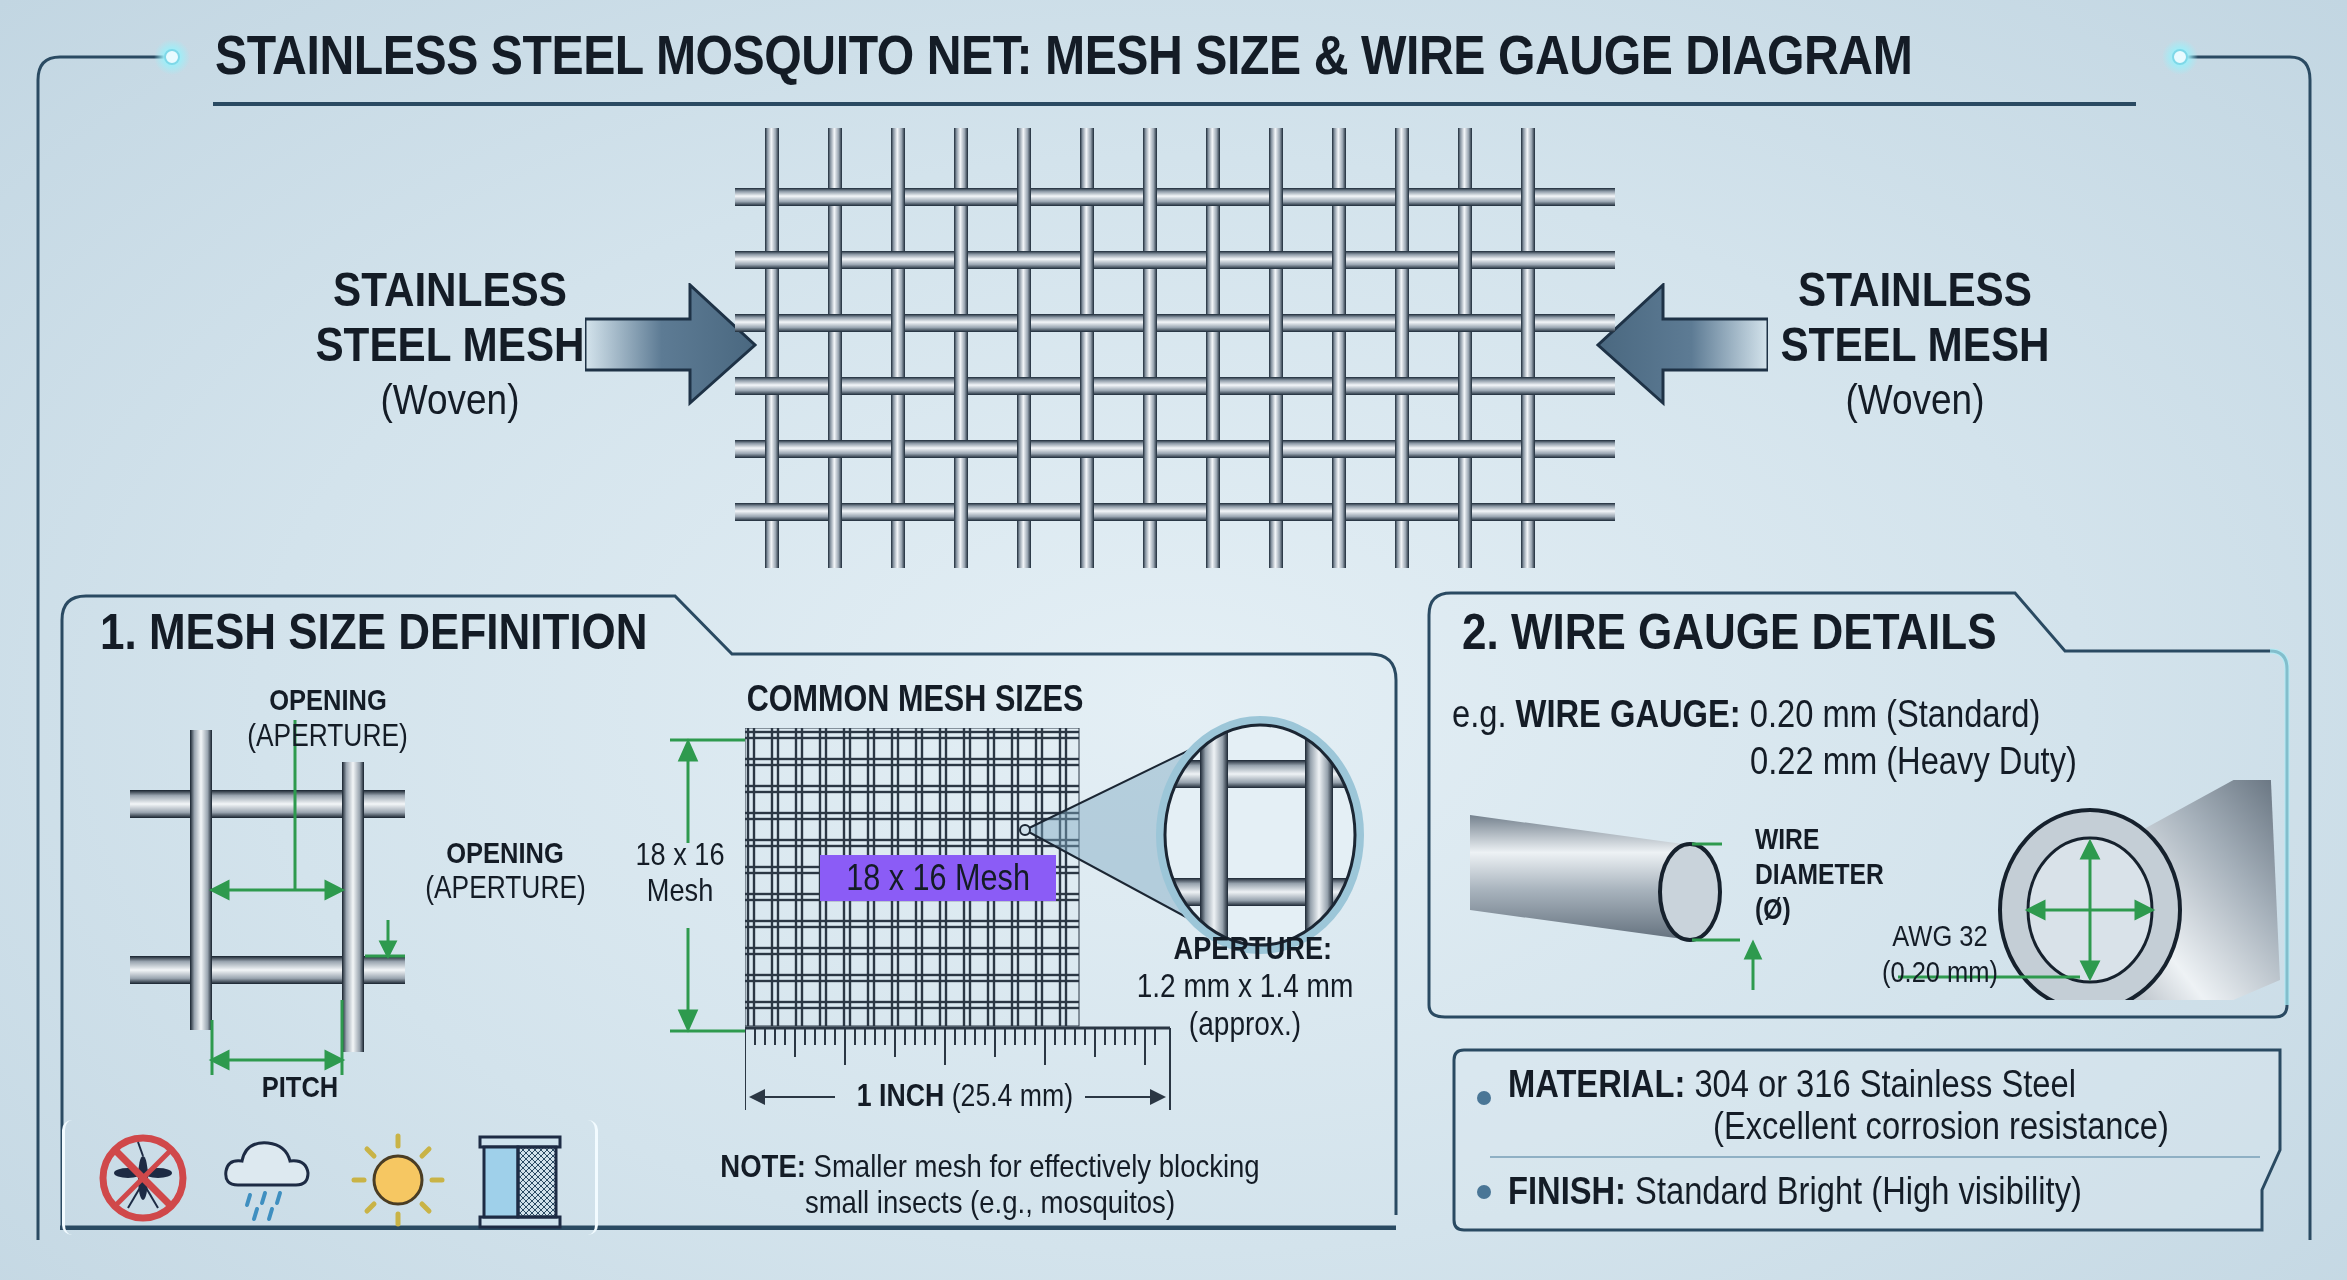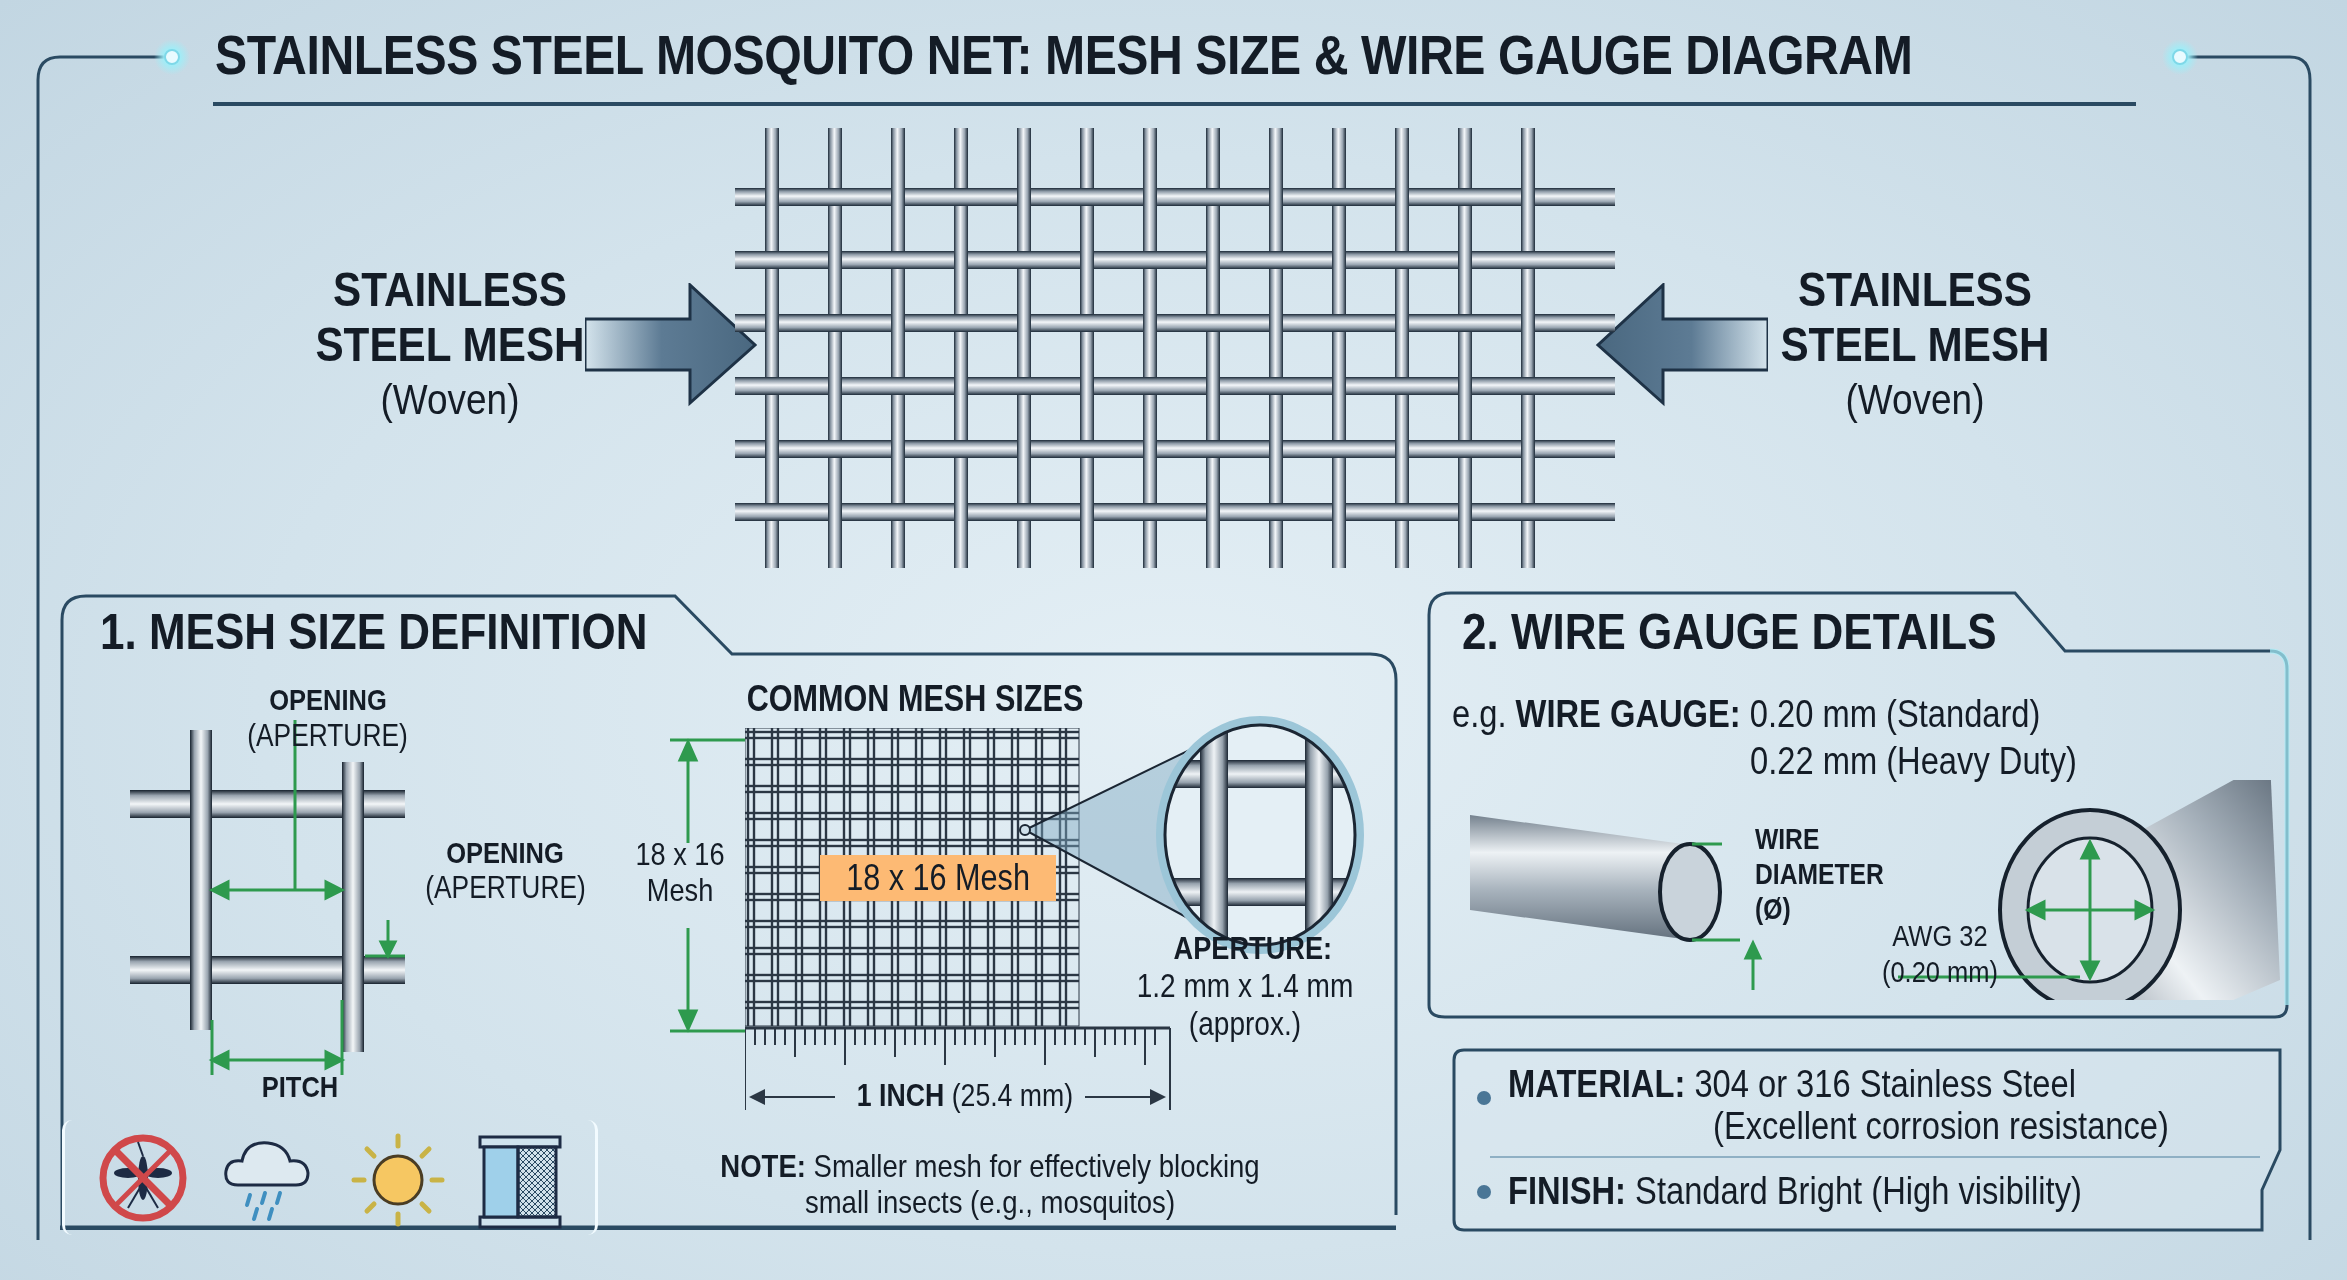--- a/index.html
+++ b/index.html
@@ -212,21 +212,21 @@
       <rect width="24" height="27" fill="none"></rect>
       <line x1="3" y1="0" x2="3" y2="27" stroke="#2b3744" stroke-width="2.4"></line>
       <line x1="9" y1="0" x2="9" y2="27" stroke="#2b3744" stroke-width="2.4"></line>
       <line x1="0" y1="4" x2="24" y2="4" stroke="#2b3744" stroke-width="2.4"></line>
       <line x1="0" y1="10" x2="24" y2="10" stroke="#2b3744" stroke-width="2.4"></line>
     </pattern>
   </defs>
   <rect x="0" y="0" width="334" height="298" fill="url(#fg)"></rect>
   <rect x="0" y="0" width="334" height="298" fill="none" stroke="#2b3744" stroke-width="1"></rect>
 </svg>
-<div class="abs" style="left:820px;top:855px;background:#fdba74;padding:2px 10px;">
+<div class="abs" style="left:820px;top:855px;background:#8b5cf6;padding:2px 10px;">
   <span class="lbl" style="display:inline-block;font-size:36px;">18 x 16 Mesh</span>
 </div>
 <svg class="abs" style="left:660px;top:738px;" width="90" height="296">
   <g stroke="#2e9a4e" stroke-width="3" fill="#2e9a4e">
     <line x1="10" y1="2" x2="85" y2="2"></line>
       <line x1="10" y1="293" x2="85" y2="293"></line>
     <line x1="28" y1="10" x2="28" y2="105"></line>
       <line x1="28" y1="190" x2="28" y2="285"></line>
     <path d="M28 4 L20 22 L36 22Z"></path>
       <path d="M28 291 L20 273 L36 273Z"></path>

